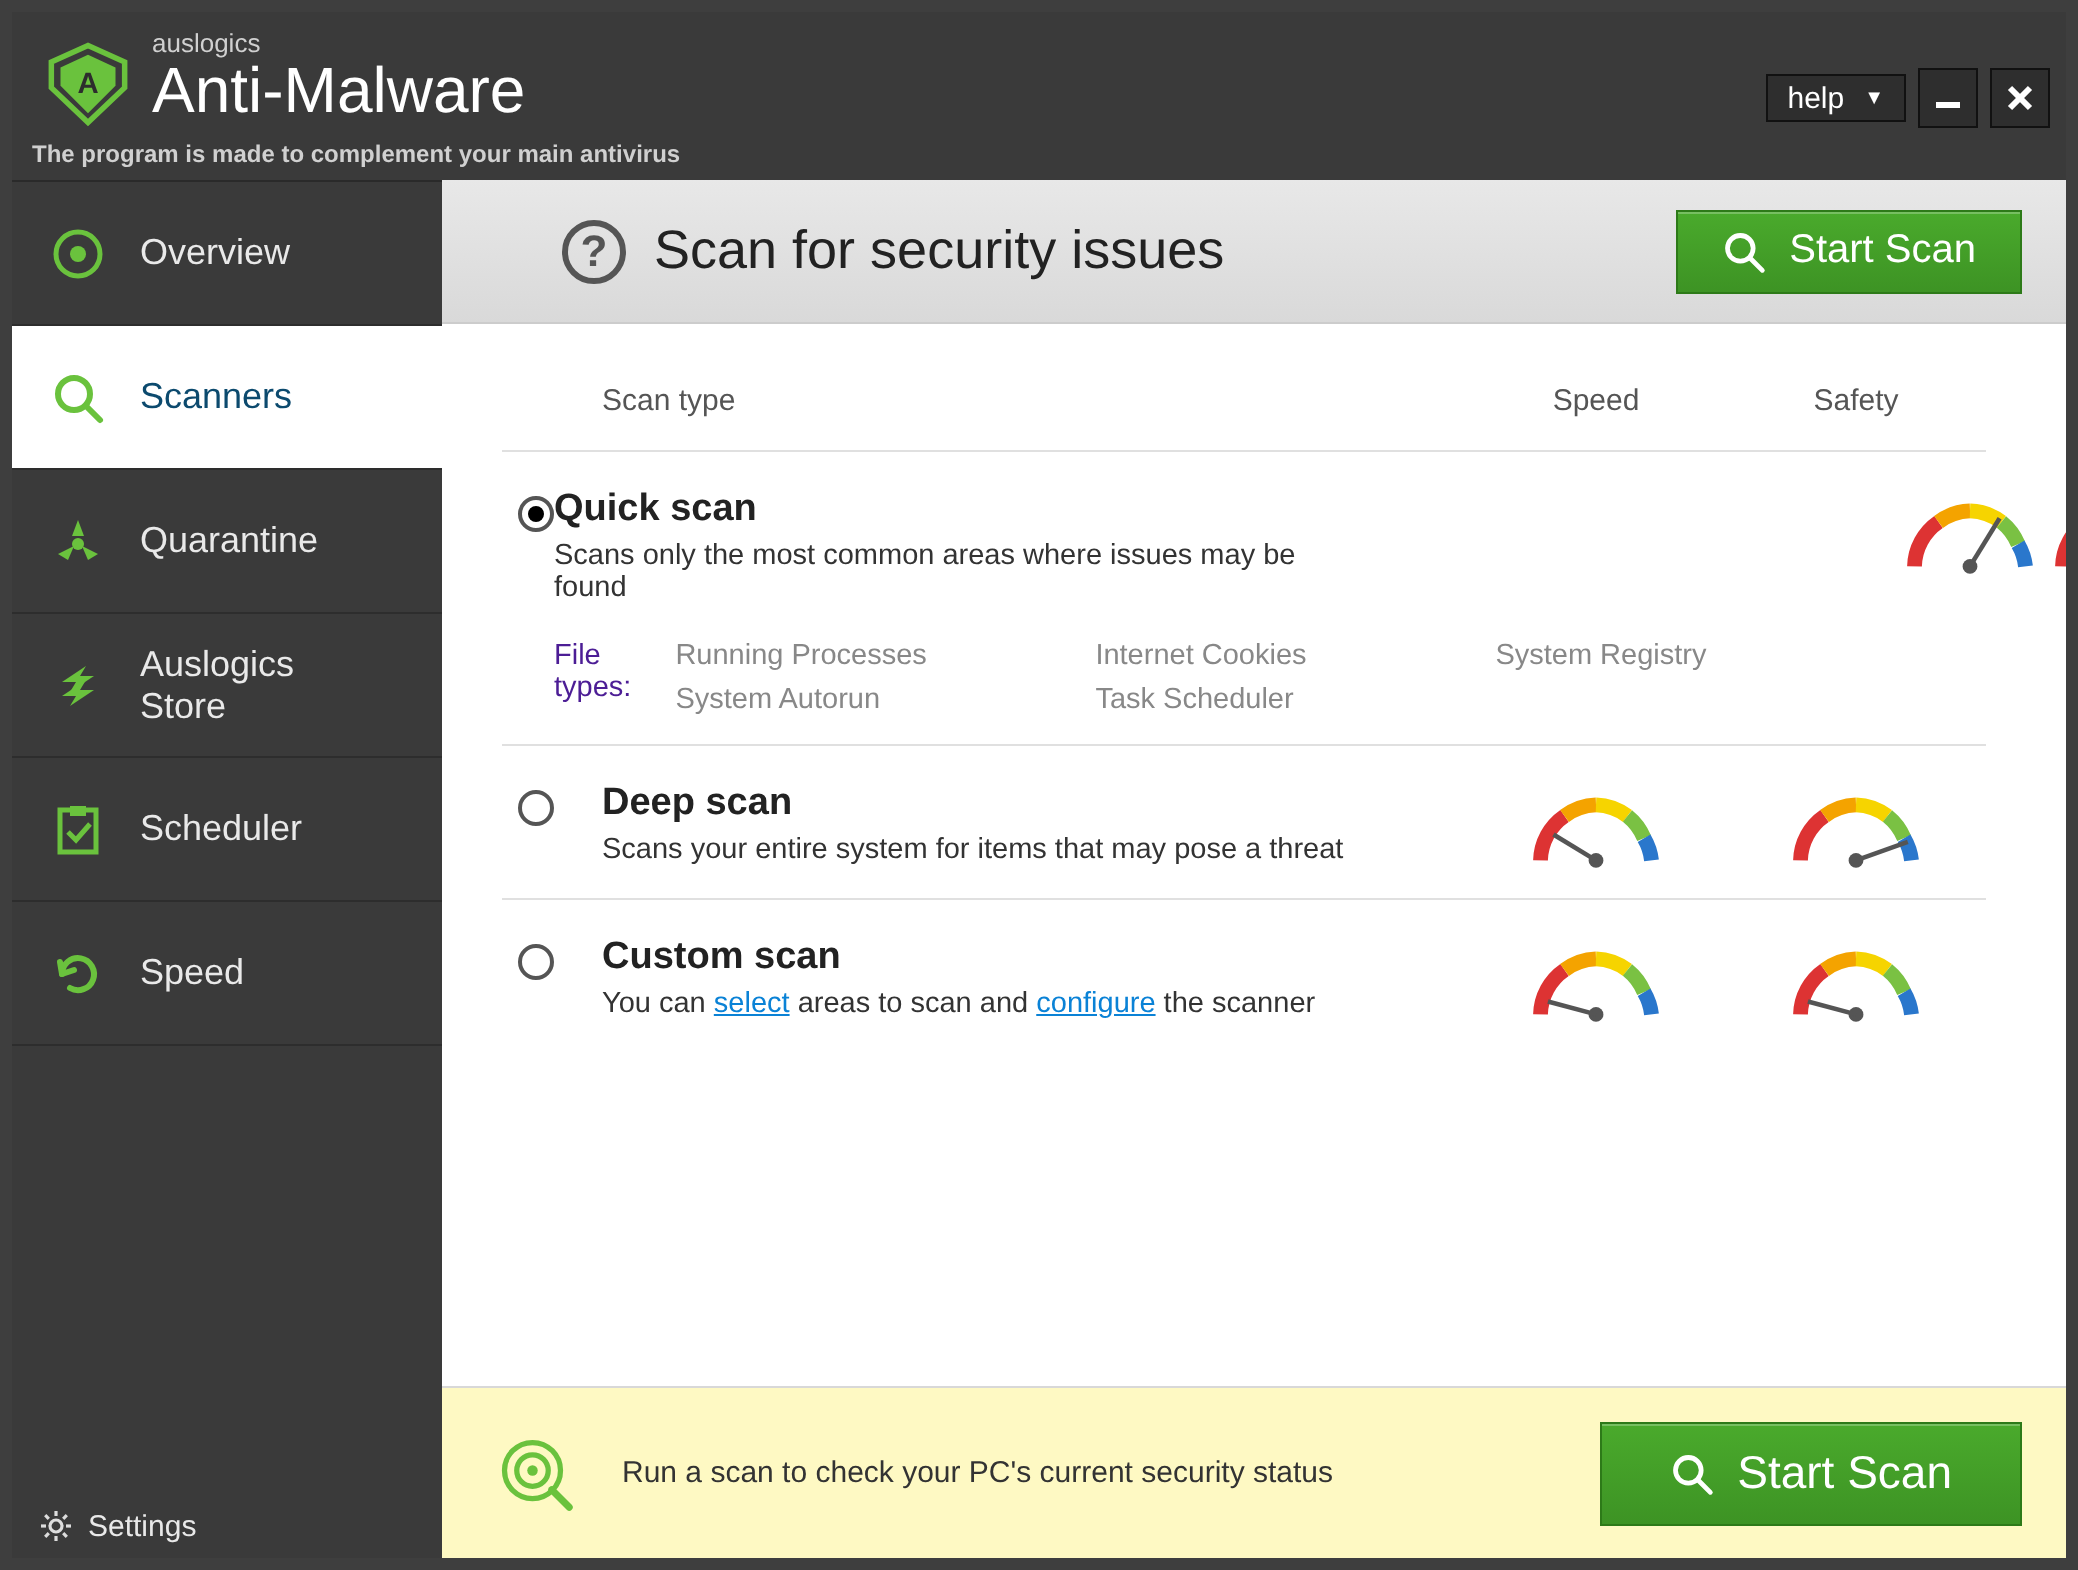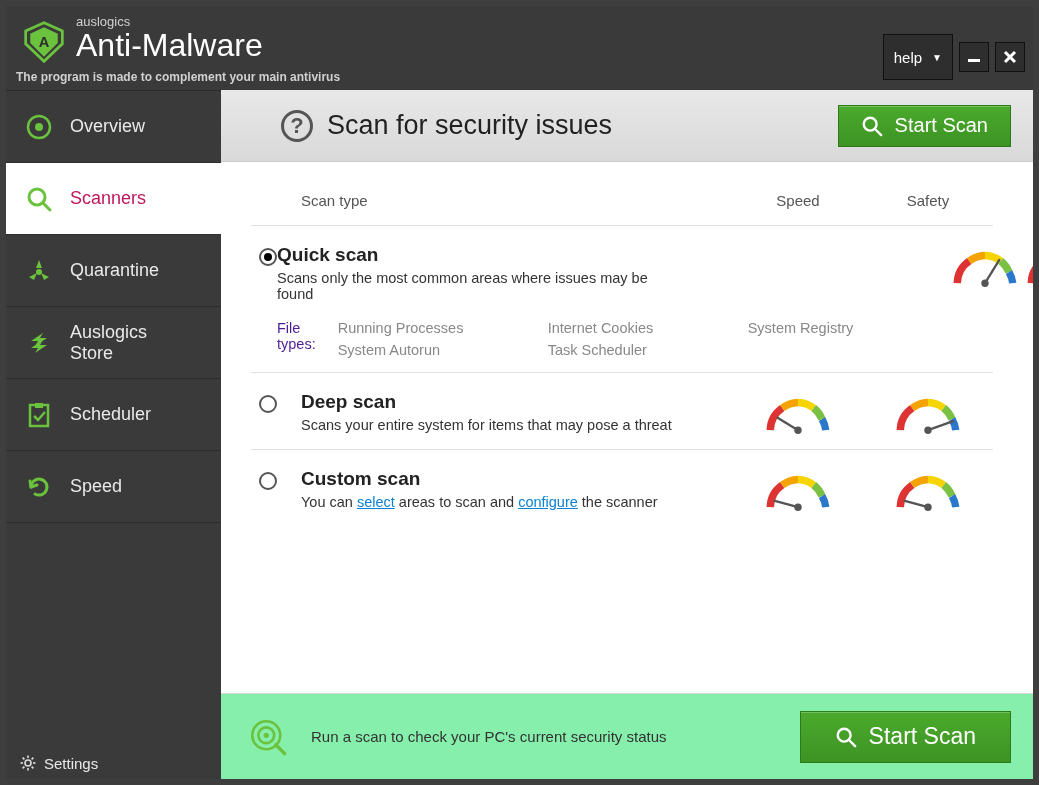--- a/index.html
+++ b/index.html
@@ -25,21 +25,21 @@
   .logo-row { display: flex; align-items: flex-start; padding-top: 8px; }
   .logo-icon { width: 44px; height: 44px; margin-top: 6px; }
   .brand { margin-left: 10px; }
   .brand-small { font-size: 13px; color: #d0d0d0; }
   .brand-big { font-size: 32px; font-weight: 300; color: #fff; line-height: 1.05; }
   .tagline { position: absolute; left: 10px; bottom: 6px; font-size: 12px; color: #d0d0d0; font-weight: 600;}
 
   .title-controls { position: absolute; right: 8px; top: 28px; display: flex; gap: 6px; align-items: center; }
   .help-dd {
     background: #2e2e2e; border: 1px solid #111; color: #fff;
-    height: 46px; padding: 0 10px; display: flex; align-items: center; gap: 10px;
+    height: 24px; padding: 0 10px; display: flex; align-items: center; gap: 10px;
     font-size: 15px; cursor: pointer;
   }
   .help-dd .caret { font-size: 10px; }
   .win-btn {
     width: 30px; height: 30px; background: #2e2e2e; border: 1px solid #111;
     display: flex; align-items: center; justify-content: center; cursor: pointer;
   }
   .win-btn svg { fill: #fff; }
 
   
@@ -54,21 +54,21 @@
   }
   .nav-item {
     height: 72px;
     display: flex; align-items: center;
     padding-left: 18px; gap: 16px;
     color: #e9e9e9; font-size: 18px;
     cursor: pointer;
     border-bottom: 1px solid #2d2d2d;
   }
   .nav-item.active {
-    background: #fff; color: #be185d;
+    background: #fff; color: #0c4a6e;
   }
   .nav-item .nav-icon { width: 30px; height: 30px; flex-shrink: 0; display: flex; align-items: center; justify-content: center; }
   .nav-label { line-height: 1.15; }
   .nav-label.two { width: 110px; }
 
   .sidebar-spacer { flex: 1; }
   .settings-row {
     height: 32px; display: flex; align-items: center;
     color: #e9e9e9; font-size: 15px; padding-left: 14px; gap: 8px;
     cursor: pointer; background: #3a3a3a;
@@ -128,21 +128,21 @@
   .gauge-col { width: 130px; display: flex; justify-content: center; align-items: flex-start; padding-top: 2px; }
 
   .filetypes {
     margin-top: 18px; display: flex; font-size: 14.5px; color: #888;
   }
   .filetypes .ft-label { color: #4c1d95; margin-right: 22px; }
   .filetypes .ft-grid { display: grid; grid-template-columns: 210px 200px 200px; row-gap: 6px; }
 
   
   .footer {
-    height: 86px; background: #86efac; border-top: 1px solid #d8d8d8;
+    height: 86px; background: #fef9c3; border-top: 1px solid #d8d8d8;
     display: flex; align-items: center; padding: 0 22px 0 26px; gap: 22px;
   }
   .footer-icon { width: 42px; height: 42px; }
   .footer-text { font-size: 15px; color: #333; flex: 1; }
   .footer .start-scan-btn { height: 52px; font-size: 23px; padding: 0 34px; }
 
   
   .gauge { width: 74px; height: 42px; }
 </style>
 </head>

